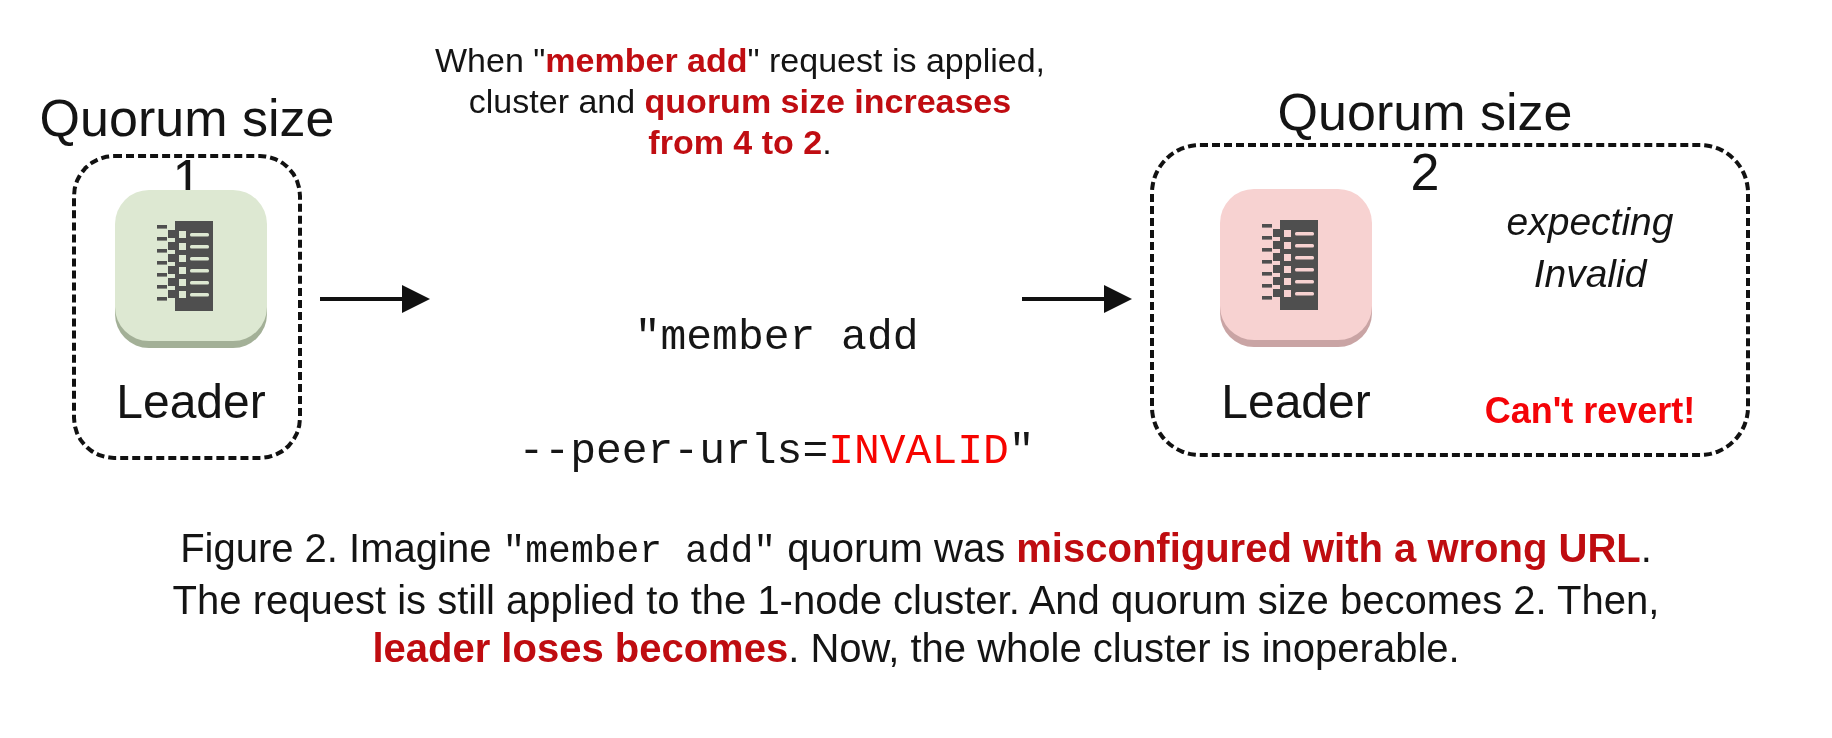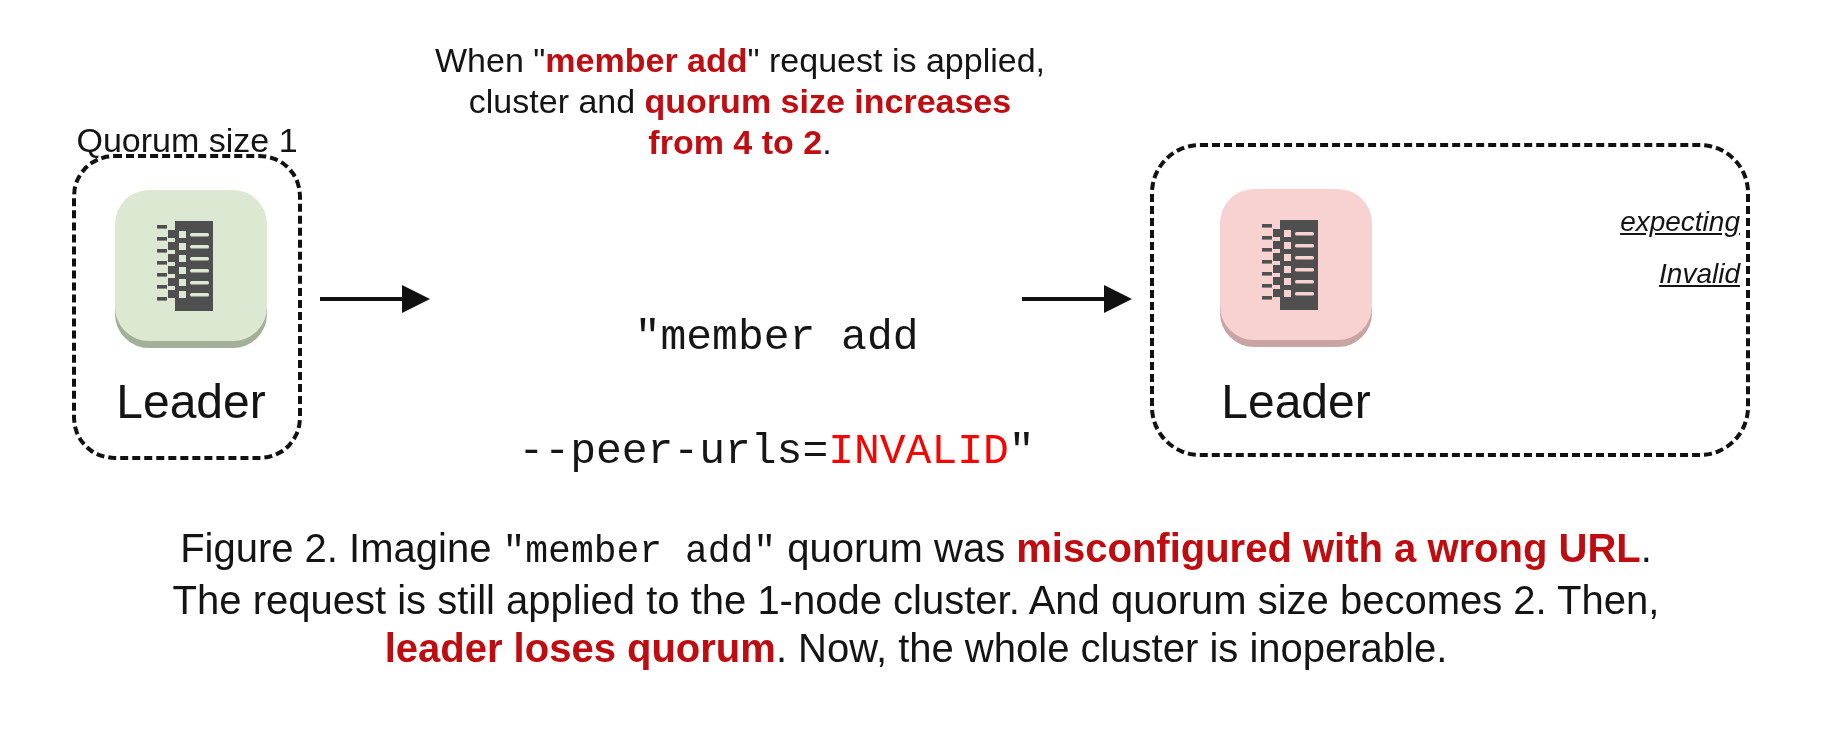--- a/index.html
+++ b/index.html
@@ -2,21 +2,21 @@
 <html><head>
 <meta charset="utf-8">
 <style>
   html,body{margin:0;padding:0;background:#ffffff;}
   #stage{
     position:relative;width:1832px;height:738px;background:#ffffff;
     font-family:"Liberation Sans",sans-serif;color:#111111;overflow:hidden;
   }
   .abs{position:absolute;}
   
-  .panel-title{font-size:34px;color:#141414;text-align:center;letter-spacing:0;margin-top:33px;}
+  .panel-title{font-size:52px;color:#141414;text-align:center;letter-spacing:0;}
   .node-label{font-size:48px;color:#141414;text-align:center;}
   
   .cluster-box{border:4px dashed #111111;background:transparent;}
   .box-left{left:72px;top:154px;width:222px;height:298px;border-radius:42px;}
   .box-right{left:1150px;top:143px;width:592px;height:306px;border-radius:50px;}
   
   .tile{border-radius:34px;}
   .tile-green{left:115px;top:190px;width:152px;height:151px;background:#dde8d2;box-shadow:0 7px 0 0 #a3b097;}
   .tile-pink{left:1220px;top:189px;width:152px;height:151px;background:#f7d2d1;box-shadow:0 7px 0 0 #c9a4a4;}
   .tile svg{position:absolute;left:26px;top:12px;width:100px;height:128px;}
@@ -26,22 +26,22 @@
   .arrow .head{position:absolute;top:-14px;width:0;height:0;
     border-top:14px solid transparent;border-bottom:14px solid transparent;border-left:28px solid #111111;}
   
   .annotation{left:370px;top:40px;width:740px;text-align:center;font-size:34px;line-height:41px;color:#141414;}
   .red-b{color:#c00d12;font-weight:bold;text-align:center;}
   
   .command{left:380px;top:252px;width:690px;text-align:center;
     font-family:"Liberation Mono",monospace;font-size:43px;line-height:57px;color:#161616;white-space:pre;}
   .red-code{color:#f60400;}
   
-  .expect-note{left:1440px;top:196px;width:300px;text-align:right;
-    font-style:italic;font-size:28px;line-height:52px;color:#141414;text-decoration:underline;}
+  .expect-note{left:1440px;top:196px;width:300px;text-align:center;
+    font-style:italic;font-size:39px;line-height:52px;color:#141414;}
   .revert-warning{left:1440px;top:390px;width:300px;text-align:center;
     font-size:36px;font-weight:bold;color:#f40408;}
   
   .caption{left:0;top:524px;width:1832px;text-align:center;font-size:40px;line-height:48px;color:#141414;}
   .caption .fig{}
   .caption .code{font-family:"Liberation Mono",monospace;font-size:38px;}
   .caption .red-b{color:#bf0c10;}
 </style>
 </head>
 <body>
@@ -103,20 +103,21 @@
   <div class="abs command">
     <span>"member add</span><br>
     <span>--peer-urls=</span><span class="red-code">INVALID</span><span>"</span>
   </div>
 
   <div class="abs arrow" style="left:1022px;top:299px;width:110px;">
     <div class="shaft" style="width:86px;"></div>
     <div class="head" style="left:82px;"></div>
   </div>
 
+  <div class="abs panel-title" style="left:1260px;top:82px;width:330px;">Quorum size 2</div>
 
   <div class="abs cluster-box box-right"></div>
 
   <div class="abs tile tile-pink">
     <svg viewBox="0 0 100 100">
       <g fill="#4f4f4f">
         <rect x="34" y="5" width="38" height="90"></rect>
         <rect x="16" y="9" width="10" height="3.6"></rect>
         <rect x="16" y="21" width="10" height="3.6"></rect>
         <rect x="16" y="33" width="10" height="3.6"></rect>
@@ -148,20 +149,21 @@
     </svg>
   </div>
 
   <div class="abs node-label" style="left:1146px;top:374px;width:300px;">Leader</div>
 
   <div class="abs expect-note">
     <span>expecting</span><br>
     <span>Invalid</span><br>
   </div>
 
+  <div class="abs revert-warning">Can't revert!</div>
 
   <div class="abs caption">
     <span class="fig">Figure 2.</span><span> Imagine </span><span class="code">"member add"</span><span> quorum was </span><span class="red-b">misconfigured with a wrong URL</span><span>.</span><br>
     <span>The request is still applied to the 1-node cluster. And quorum size becomes 2. Then,</span><br>
-    <span class="red-b">leader loses quorum</span><span>. Now, the whole cluster is inoperable.</span>
+    <span class="red-b">leader loses becomes</span><span>. Now, the whole cluster is inoperable.</span>
   </div>
 
 </div>
 
 </body></html>

